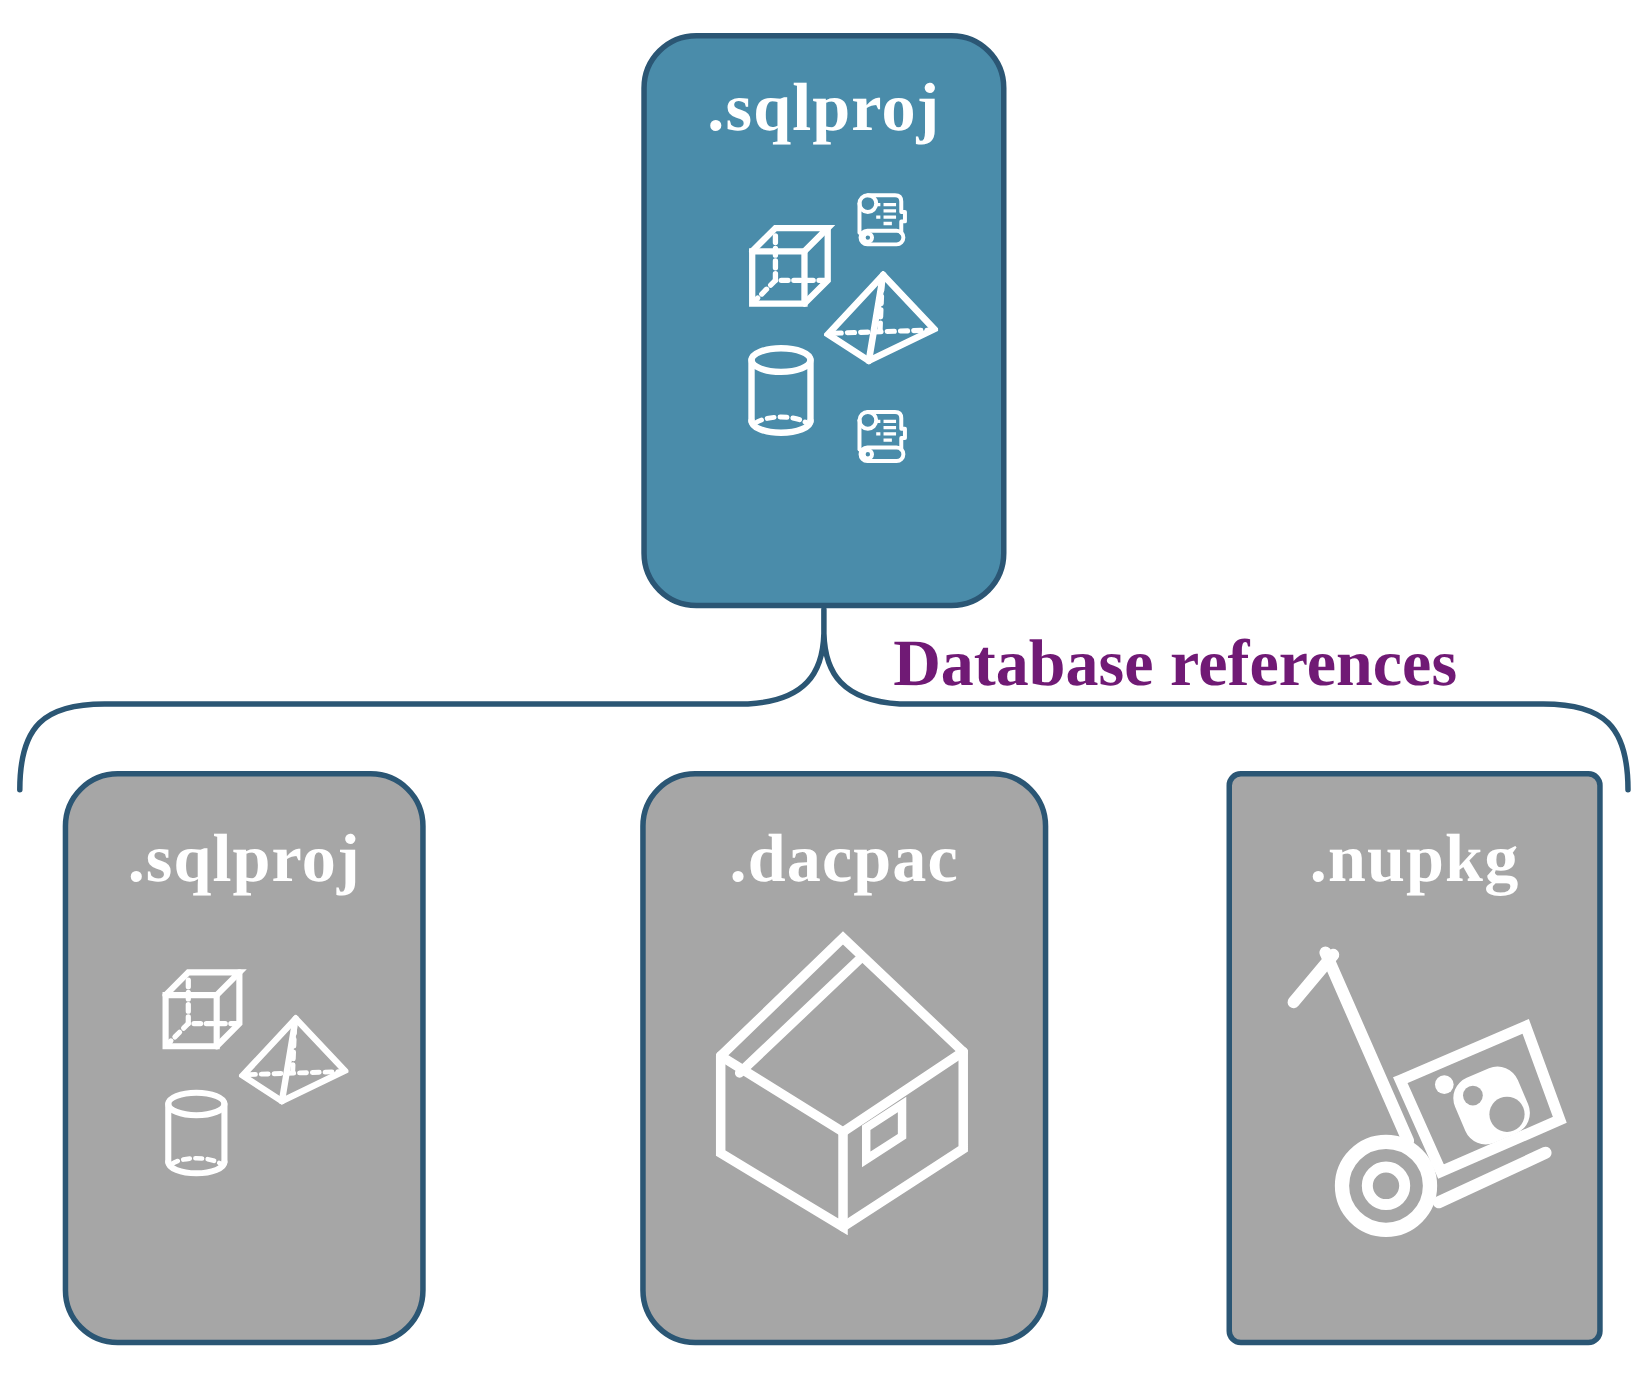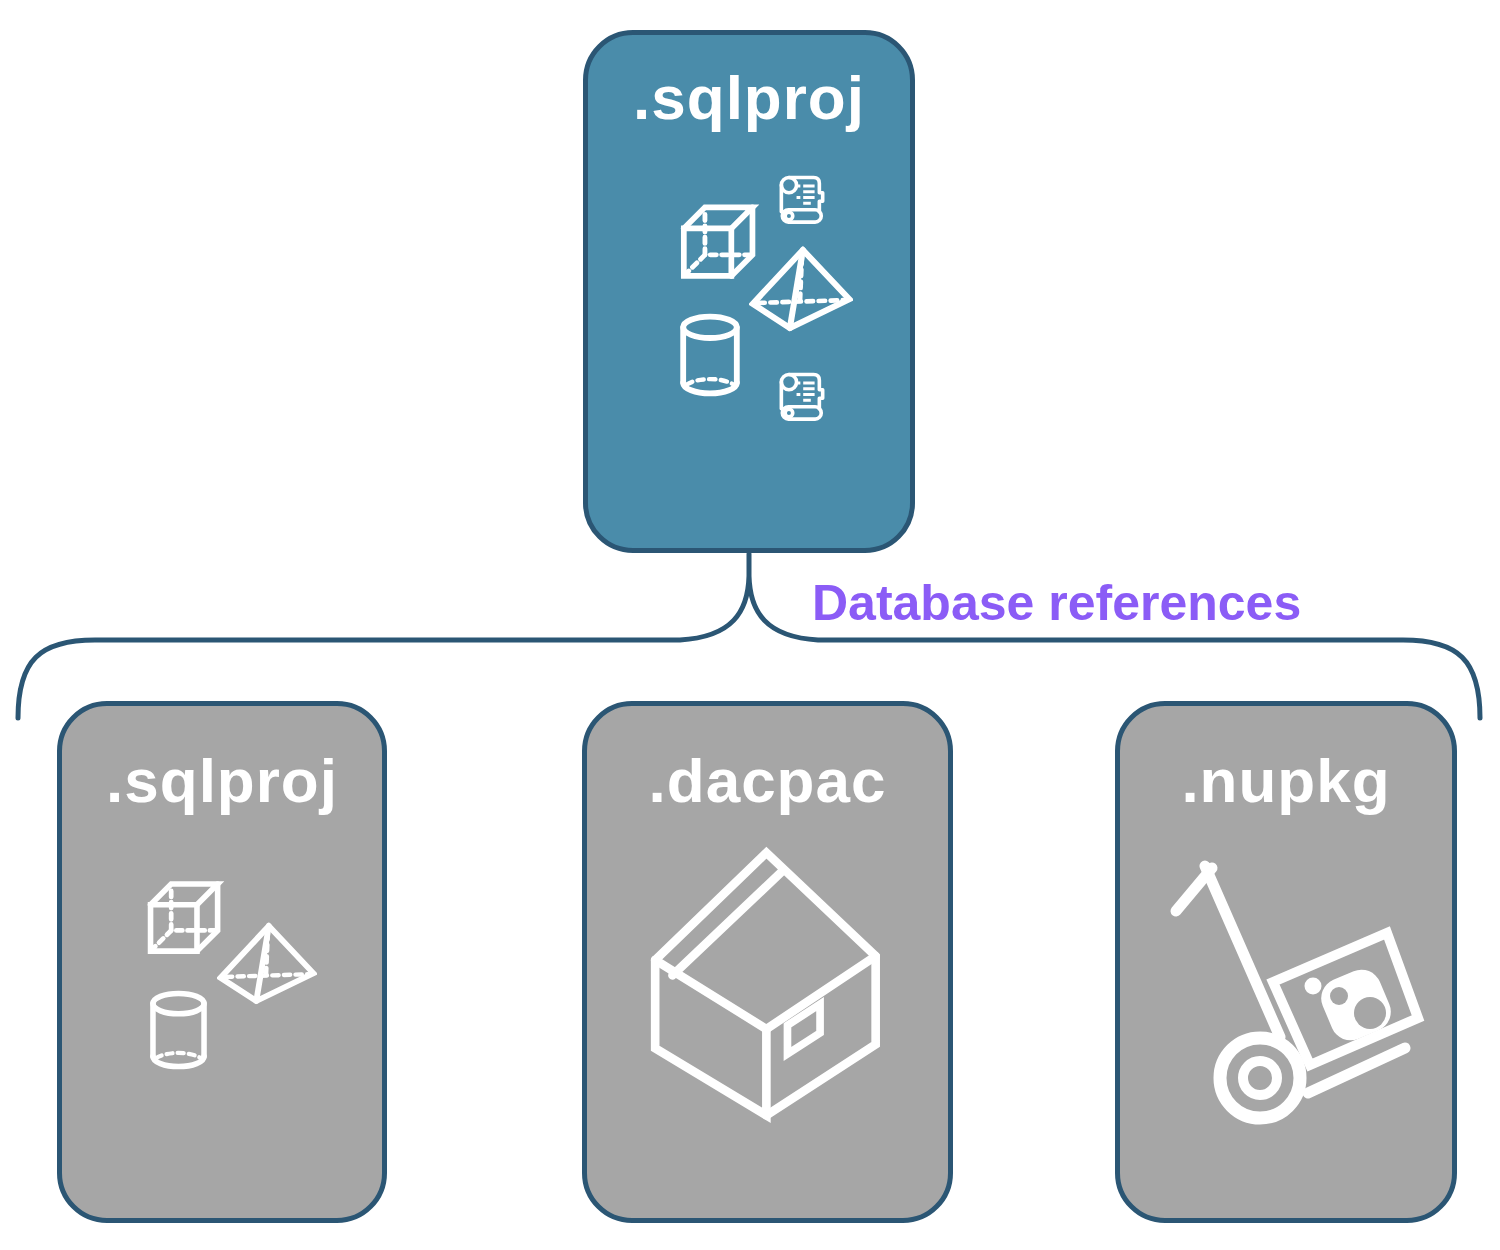--- a/index.html
+++ b/index.html
@@ -1,38 +1,38 @@
 <!DOCTYPE html>
 <html><head>
 <meta charset="utf-8">
 <style>
   html,body{margin:0;padding:0;background:#ffffff;}
   .canvas{
     position:relative;width:1500px;height:1250px;background:#ffffff;overflow:hidden;
-    font-family:Liberation Sans, sans-serif;
+    font-family:Liberation Serif, serif;
   }
   .node{
     position:absolute;border:5px solid #2b5674;border-radius:50px;box-sizing:border-box;
     text-align:center;
   }
   .node-root{left:583px;top:30px;width:332px;height:523px;background:#4a8caa;}
   .node-child{background:#a6a6a6;}
   .node-child1{left:57px;top:701px;width:330px;height:522px;}
   .node-child2{left:582px;top:701px;width:371px;height:522px;}
-  .node-child3{left:1115px;top:701px;width:342px;height:522px;}
+  .node-child3{left:1115px;top:701px;width:342px;height:522px;border-radius:13px;}
   .node-label{
     color:#ffffff;font-weight:700;font-size:62px;letter-spacing:1px;line-height:1;
     display:block;
   }
   .node-root .node-label{margin-top:32px;}
   .node-child .node-label{margin-top:44px;}
   .icon{position:absolute;}
   .edge-label{
     position:absolute;left:812px;top:578px;width:470px;
-    color:#8b5cf6;font-weight:700;font-size:50px;line-height:50px;white-space:nowrap;
+    color:#701a75;font-weight:700;font-size:60px;line-height:50px;white-space:nowrap;
   }
   .connector{position:absolute;left:0;top:0;width:1500px;height:1250px;pointer-events:none;}
   svg{display:block;}
 </style>
 </head>
 <body>
 
 <div class="canvas">
 
   <svg width="0" height="0" style="position:absolute" aria-hidden="true">

